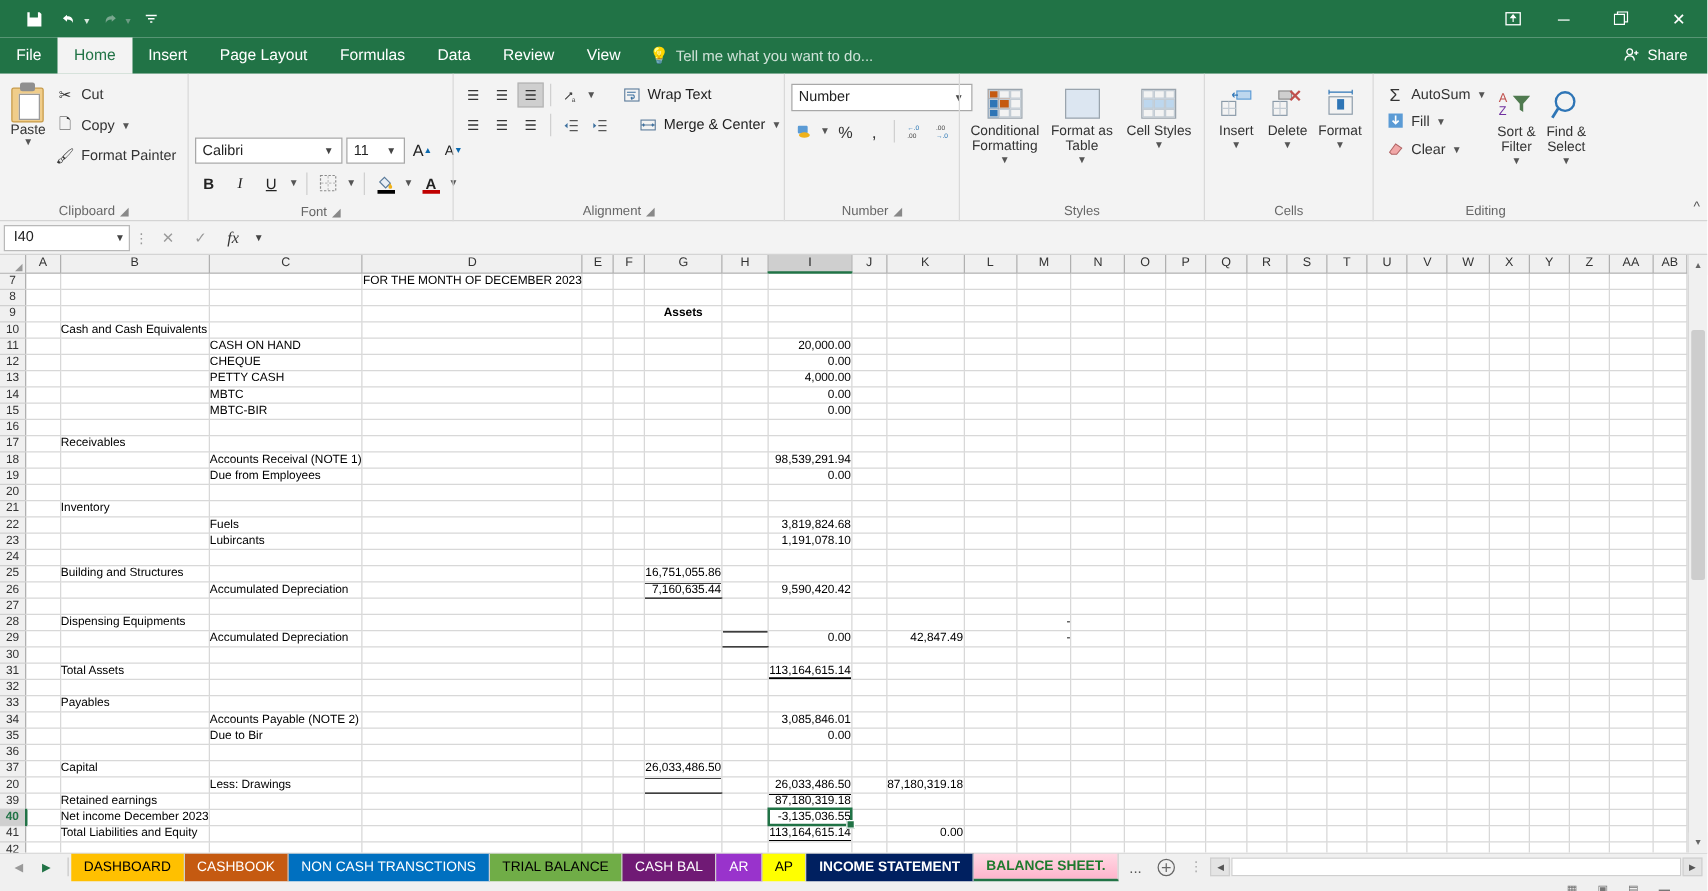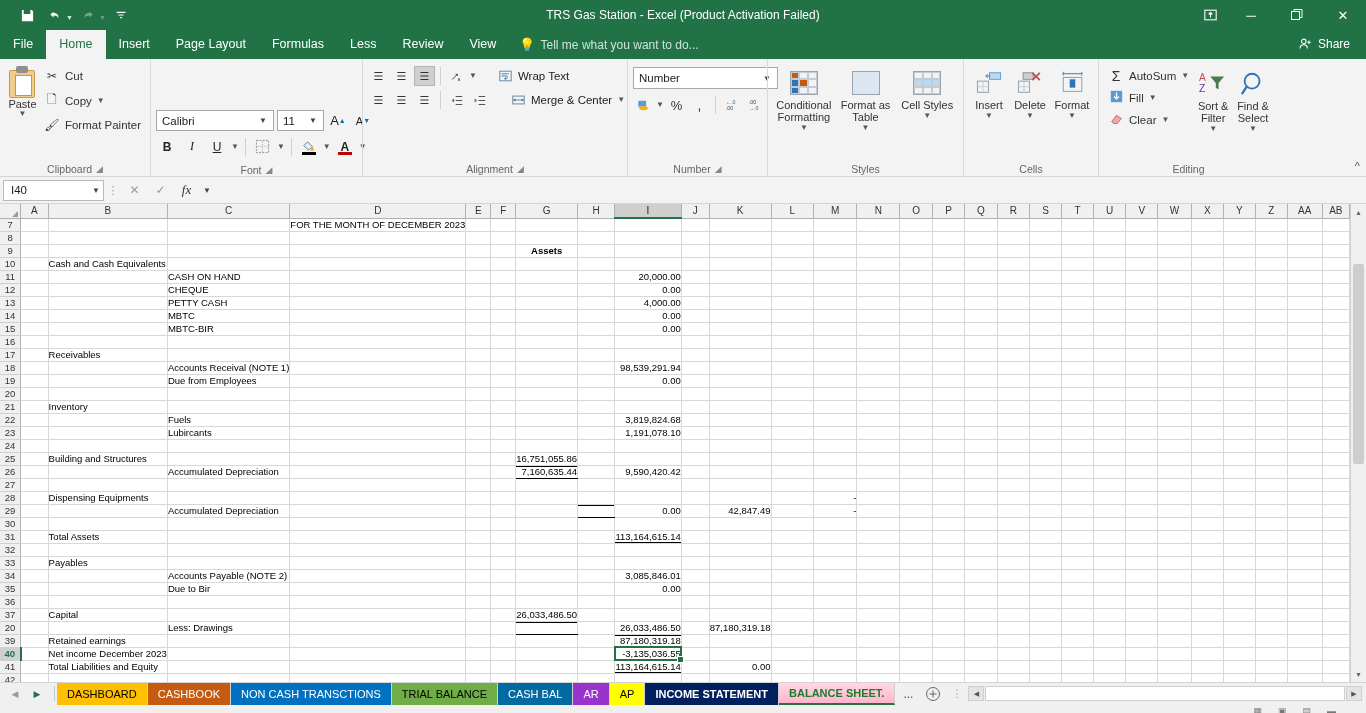--- a/index.html
+++ b/index.html
@@ -247,21 +247,20 @@
         </svg>
     </div>
     <span class="qat-caret dim">▼</span>
     <div class="qat-btn">
       <svg width="14" height="14" viewBox="0 0 16 16">
           <path d="M3 5h10M5 8h6M7 11h2" stroke="#fff" stroke-width="1.3" fill="none"></path>
         </svg>
     </div>
   </div>
 
-  <div class="title-text">TRS Gas Station - Excel (Product Activation Failed)</div>
 
   <div class="winbtns">
     <div class="winbtn ribbon-display">
       <svg width="15" height="14" viewBox="0 0 16 16">
           <rect x="1.5" y="2.5" width="13" height="11" fill="none" stroke="#fff" stroke-width="1.2"></rect>
           <path d="M8 11V6m0-1.5L6 7h4L8 4.5z" stroke="#fff" stroke-width="1.1" fill="#fff"></path>
         </svg>
     </div>
     <div class="winbtn">─</div>
     <div class="winbtn">
@@ -273,21 +272,21 @@
     <div class="winbtn close">✕</div>
   </div>
 </div>
 
 <div class="menubar">
   <div class="mtab">File</div>
   <div class="mtab active">Home</div>
   <div class="mtab">Insert</div>
   <div class="mtab">Page Layout</div>
   <div class="mtab">Formulas</div>
-  <div class="mtab">Less</div>
+  <div class="mtab">Data</div>
   <div class="mtab">Review</div>
   <div class="mtab">View</div>
   <div class="tellme">
     <span class="bulb">💡</span>
     <span>Tell me what you want to do...</span>
   </div>
   <div class="share">
     <svg width="15" height="14" viewBox="0 0 16 16">
         <circle cx="6" cy="5" r="2.6" fill="none" stroke="#fff" stroke-width="1.2"></circle>
         <path d="M1.8 13c0-2.6 1.9-4.2 4.2-4.2s4.2 1.6 4.2 4.2" fill="none" stroke="#fff" stroke-width="1.2"></path>
@@ -1843,21 +1842,21 @@
 <div class="tabbar">
   <div class="navbtns">
     <div class="navbtn">◀</div>
     <div class="navbtn on">▶</div>
   </div>
   <div class="tabsep"></div>
   <div class="stab" style="background: rgb(255, 192, 0); color: rgb(0, 0, 0);">DASHBOARD</div>
   <div class="stab" style="background: rgb(197, 90, 17); color: rgb(255, 255, 255);">CASHBOOK</div>
   <div class="stab" style="background: rgb(0, 112, 192); color: rgb(255, 255, 255);">NON CASH TRANSCTIONS</div>
   <div class="stab" style="background: rgb(112, 173, 71); color: rgb(0, 0, 0);">TRIAL BALANCE</div>
-  <div class="stab" style="background: #0369a1; color: rgb(255, 255, 255);">CASH BAL</div>
+  <div class="stab" style="background: #701a75; color: rgb(255, 255, 255);">CASH BAL</div>
   <div class="stab" style="background: rgb(153, 51, 204); color: rgb(255, 255, 255);">AR</div>
   <div class="stab" style="background: rgb(255, 255, 0); color: rgb(0, 0, 0);">AP</div>
   <div class="stab" style="background: rgb(0, 32, 96); color: rgb(255, 255, 255); font-weight: bold;">INCOME STATEMENT</div>
   <div class="stab active" style="color: rgb(31, 122, 46);">BALANCE SHEET.</div>
   <div class="tab-ellipsis">...</div>
   <div class="tab-add">
     <svg width="16" height="16" viewBox="0 0 16 16">
         <circle cx="8" cy="8" r="6.5" fill="none" stroke="#666"></circle>
         <path d="M8 4.5v7M4.5 8h7" stroke="#666"></path>
       </svg>

